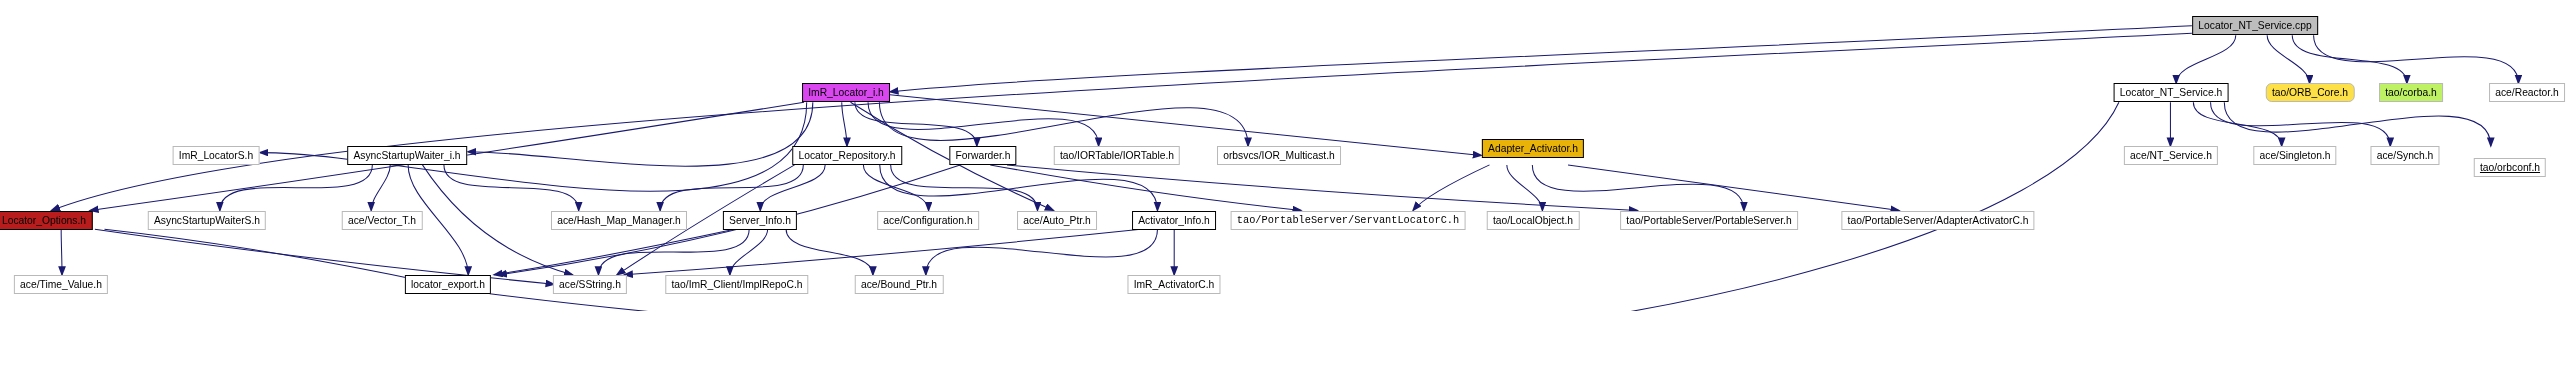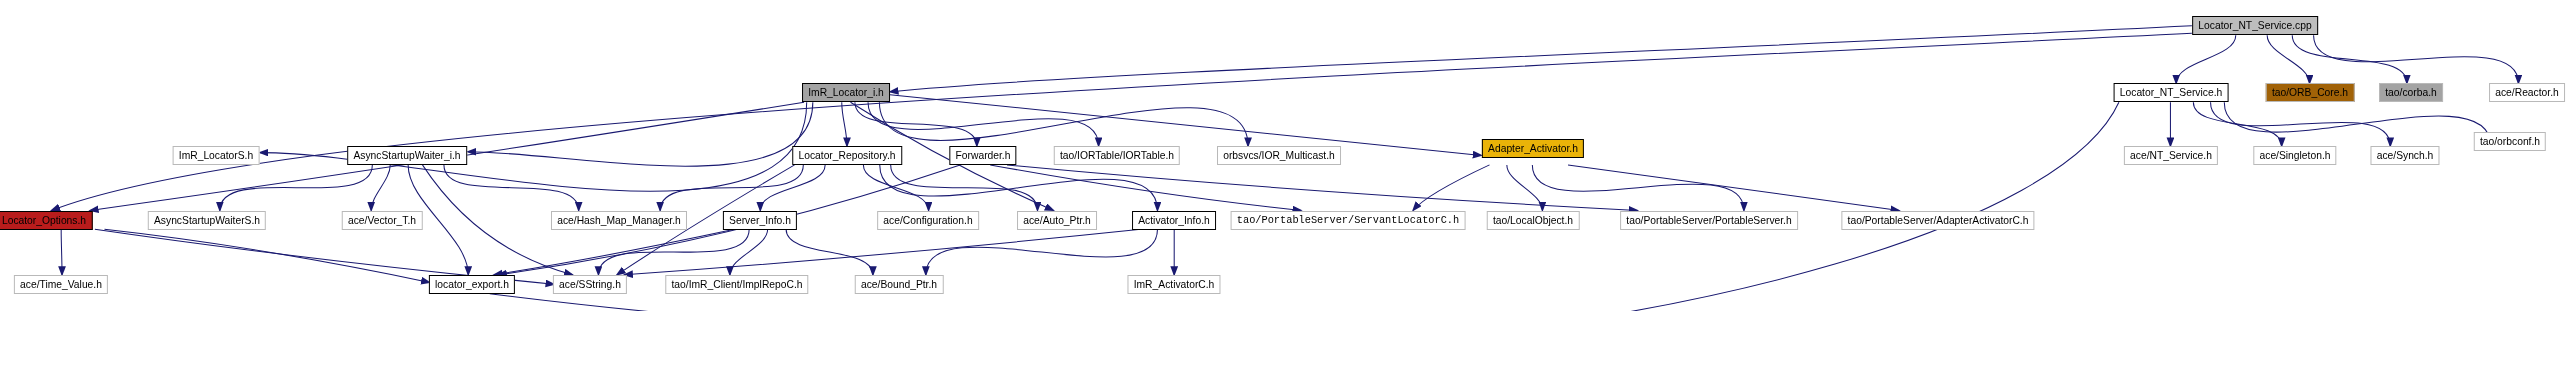--- a/index.html
+++ b/index.html
@@ -78,50 +78,50 @@
       <path d="M1366,267 C1366,285 1366,302 1366,320" class="edge" stroke="#191970" marker-end="url(#arrow)"></path>
       <path d="M1327.04375,267 Q1010,300 725.72109375,320" class="edge" stroke="#191970" marker-end="url(#arrow)"></path>
       <path d="M1346.521875,267 C1346.521875,349.4579526385704 1076.8203125,237.54204736142958 1076.8203125,320" class="edge" stroke="#191970" marker-end="url(#arrow)"></path>
       <path d="M70,267 C70,285 71,302 71,320" class="edge" stroke="#191970" marker-end="url(#arrow)"></path>
       <path d="M109.221875,267 Q350,302 643.9765625,331" class="edge" stroke="#191970" marker-end="url(#arrow)"></path>
       <path d="M120.428125,267 Q300,287 498.96875,328.8" class="edge" stroke="#191970" marker-end="url(#arrow)"></path>
       <path d="M569.0125,342 Q950,390 1441.640625,406" class="edge" stroke="#191970" marker-end="url(#arrow)"></path>
     </svg>
   <div id="nodes">
       <div class="node title" style="left: 2255px; top: 16.3px; background: rgb(189, 189, 189); border-color: rgb(0, 0, 0); color: rgb(0, 0, 0);">Locator_NT_Service.cpp</div>
-      <div class="node doc" style="left: 846px; top: 83px; background: #a3a3a3; border-color: rgb(0, 0, 0); color: rgb(0, 0, 0);">ImR_Locator_i.h</div>
+      <div class="node doc" style="left: 846px; top: 83px; background: #d946ef; border-color: rgb(0, 0, 0); color: rgb(0, 0, 0);">ImR_Locator_i.h</div>
       <div class="node doc" style="left: 2171px; top: 83px; background: rgb(255, 255, 255); border-color: rgb(0, 0, 0); color: rgb(0, 0, 0);">Locator_NT_Service.h</div>
-      <div class="node undoc" style="left: 2310px; top: 83px; background: #a16207; border-color: rgb(185, 185, 185); color: rgb(0, 0, 0);">tao/ORB_Core.h</div>
-      <div class="node undoc" style="left: 2411px; top: 83px; background: #a3a3a3; border-color: rgb(185, 185, 185); color: rgb(0, 0, 0);">tao/corba.h</div>
+      <div class="node undoc" style="left: 2310px; top: 83px; background: #fde047; border-color: rgb(185, 185, 185); color: rgb(0, 0, 0); border-radius: 6px;">tao/ORB_Core.h</div>
+      <div class="node undoc" style="left: 2411px; top: 83px; background: #bef264; border-color: rgb(185, 185, 185); color: rgb(0, 0, 0);">tao/corba.h</div>
       <div class="node undoc" style="left: 2527px; top: 83px; background: rgb(255, 255, 255); border-color: rgb(185, 185, 185); color: rgb(0, 0, 0);">ace/Reactor.h</div>
       <div class="node undoc" style="left: 216px; top: 146px; background: rgb(255, 255, 255); border-color: rgb(185, 185, 185); color: rgb(0, 0, 0);">ImR_LocatorS.h</div>
       <div class="node doc" style="left: 407px; top: 146px; background: rgb(255, 255, 255); border-color: rgb(0, 0, 0); color: rgb(0, 0, 0);">AsyncStartupWaiter_i.h</div>
       <div class="node doc" style="left: 847px; top: 146px; background: rgb(255, 255, 255); border-color: rgb(0, 0, 0); color: rgb(0, 0, 0);">Locator_Repository.h</div>
       <div class="node doc" style="left: 983px; top: 146px; background: rgb(255, 255, 255); border-color: rgb(0, 0, 0); color: rgb(0, 0, 0);">Forwarder.h</div>
       <div class="node undoc" style="left: 1117px; top: 146px; background: rgb(255, 255, 255); border-color: rgb(185, 185, 185); color: rgb(0, 0, 0);">tao/IORTable/IORTable.h</div>
       <div class="node undoc" style="left: 1279px; top: 146px; background: rgb(255, 255, 255); border-color: rgb(185, 185, 185); color: rgb(0, 0, 0);">orbsvcs/IOR_Multicast.h</div>
       <div class="node doc" style="left: 1533px; top: 139px; background: #eab308; border-color: rgb(0, 0, 0); color: rgb(0, 0, 0);">Adapter_Activator.h</div>
       <div class="node undoc" style="left: 2171px; top: 146px; background: rgb(255, 255, 255); border-color: rgb(185, 185, 185); color: rgb(0, 0, 0);">ace/NT_Service.h</div>
       <div class="node undoc" style="left: 2295px; top: 146px; background: rgb(255, 255, 255); border-color: rgb(185, 185, 185); color: rgb(0, 0, 0);">ace/Singleton.h</div>
       <div class="node undoc" style="left: 2405px; top: 146px; background: rgb(255, 255, 255); border-color: rgb(185, 185, 185); color: rgb(0, 0, 0);">ace/Synch.h</div>
-      <div class="node undoc" style="left: 2510px; top: 132px; background: rgb(255, 255, 255); border-color: rgb(185, 185, 185); color: rgb(0, 0, 0);">tao/orbconf.h</div>
+      <div class="node undoc" style="left: 2510px; top: 158px; background: rgb(255, 255, 255); border-color: rgb(185, 185, 185); color: rgb(0, 0, 0); text-decoration: underline;">tao/orbconf.h</div>
       <div class="node doc" style="left: 44px; top: 211px; background: #b91c1c; border-color: rgb(0, 0, 0); color: rgb(0, 0, 0);">Locator_Options.h</div>
       <div class="node undoc" style="left: 207px; top: 211px; background: rgb(255, 255, 255); border-color: rgb(185, 185, 185); color: rgb(0, 0, 0);">AsyncStartupWaiterS.h</div>
       <div class="node undoc" style="left: 382px; top: 211px; background: rgb(255, 255, 255); border-color: rgb(185, 185, 185); color: rgb(0, 0, 0);">ace/Vector_T.h</div>
       <div class="node undoc" style="left: 619px; top: 211px; background: rgb(255, 255, 255); border-color: rgb(185, 185, 185); color: rgb(0, 0, 0);">ace/Hash_Map_Manager.h</div>
       <div class="node doc" style="left: 760px; top: 211px; background: rgb(255, 255, 255); border-color: rgb(0, 0, 0); color: rgb(0, 0, 0);">Server_Info.h</div>
       <div class="node undoc" style="left: 928px; top: 211px; background: rgb(255, 255, 255); border-color: rgb(185, 185, 185); color: rgb(0, 0, 0);">ace/Configuration.h</div>
       <div class="node undoc" style="left: 1057px; top: 211px; background: rgb(255, 255, 255); border-color: rgb(185, 185, 185); color: rgb(0, 0, 0);">ace/Auto_Ptr.h</div>
       <div class="node doc" style="left: 1174px; top: 211px; background: rgb(255, 255, 255); border-color: rgb(0, 0, 0); color: rgb(0, 0, 0);">Activator_Info.h</div>
       <div class="node undoc" style="left: 1348px; top: 211px; background: rgb(255, 255, 255); border-color: rgb(185, 185, 185); color: rgb(0, 0, 0); font-family: Liberation Mono, monospace;">tao/PortableServer/ServantLocatorC.h</div>
       <div class="node undoc" style="left: 1533px; top: 211px; background: rgb(255, 255, 255); border-color: rgb(185, 185, 185); color: rgb(0, 0, 0);">tao/LocalObject.h</div>
       <div class="node undoc" style="left: 1709px; top: 211px; background: rgb(255, 255, 255); border-color: rgb(185, 185, 185); color: rgb(0, 0, 0);">tao/PortableServer/PortableServer.h</div>
       <div class="node undoc" style="left: 1938px; top: 211px; background: rgb(255, 255, 255); border-color: rgb(185, 185, 185); color: rgb(0, 0, 0); text-align: right;">tao/PortableServer/AdapterActivatorC.h</div>
       <div class="node undoc" style="left: 61px; top: 275px; background: rgb(255, 255, 255); border-color: rgb(185, 185, 185); color: rgb(0, 0, 0);">ace/Time_Value.h</div>
-      <div class="node doc" style="left: 472px; top: 275px; background: rgb(255, 255, 255); border-color: rgb(0, 0, 0); color: rgb(0, 0, 0);">locator_export.h</div>
+      <div class="node doc" style="left: 448px; top: 275px; background: rgb(255, 255, 255); border-color: rgb(0, 0, 0); color: rgb(0, 0, 0);">locator_export.h</div>
       <div class="node undoc" style="left: 590px; top: 275px; background: rgb(255, 255, 255); border-color: rgb(185, 185, 185); color: rgb(0, 0, 0);">ace/SString.h</div>
       <div class="node undoc" style="left: 737px; top: 275px; background: rgb(255, 255, 255); border-color: rgb(185, 185, 185); color: rgb(0, 0, 0);">tao/ImR_Client/ImplRepoC.h</div>
       <div class="node undoc" style="left: 899px; top: 275px; background: rgb(255, 255, 255); border-color: rgb(185, 185, 185); color: rgb(0, 0, 0);">ace/Bound_Ptr.h</div>
       <div class="node undoc" style="left: 1174px; top: 275px; background: rgb(255, 255, 255); border-color: rgb(185, 185, 185); color: rgb(0, 0, 0);">ImR_ActivatorC.h</div>
       <div class="node undoc" style="left: 1280px; top: 340px; background: rgb(255, 255, 255); border-color: rgb(185, 185, 185); color: rgb(0, 0, 0);">ace/config-all.h</div>
     </div>
 </div>
 
 
 </body></html>

